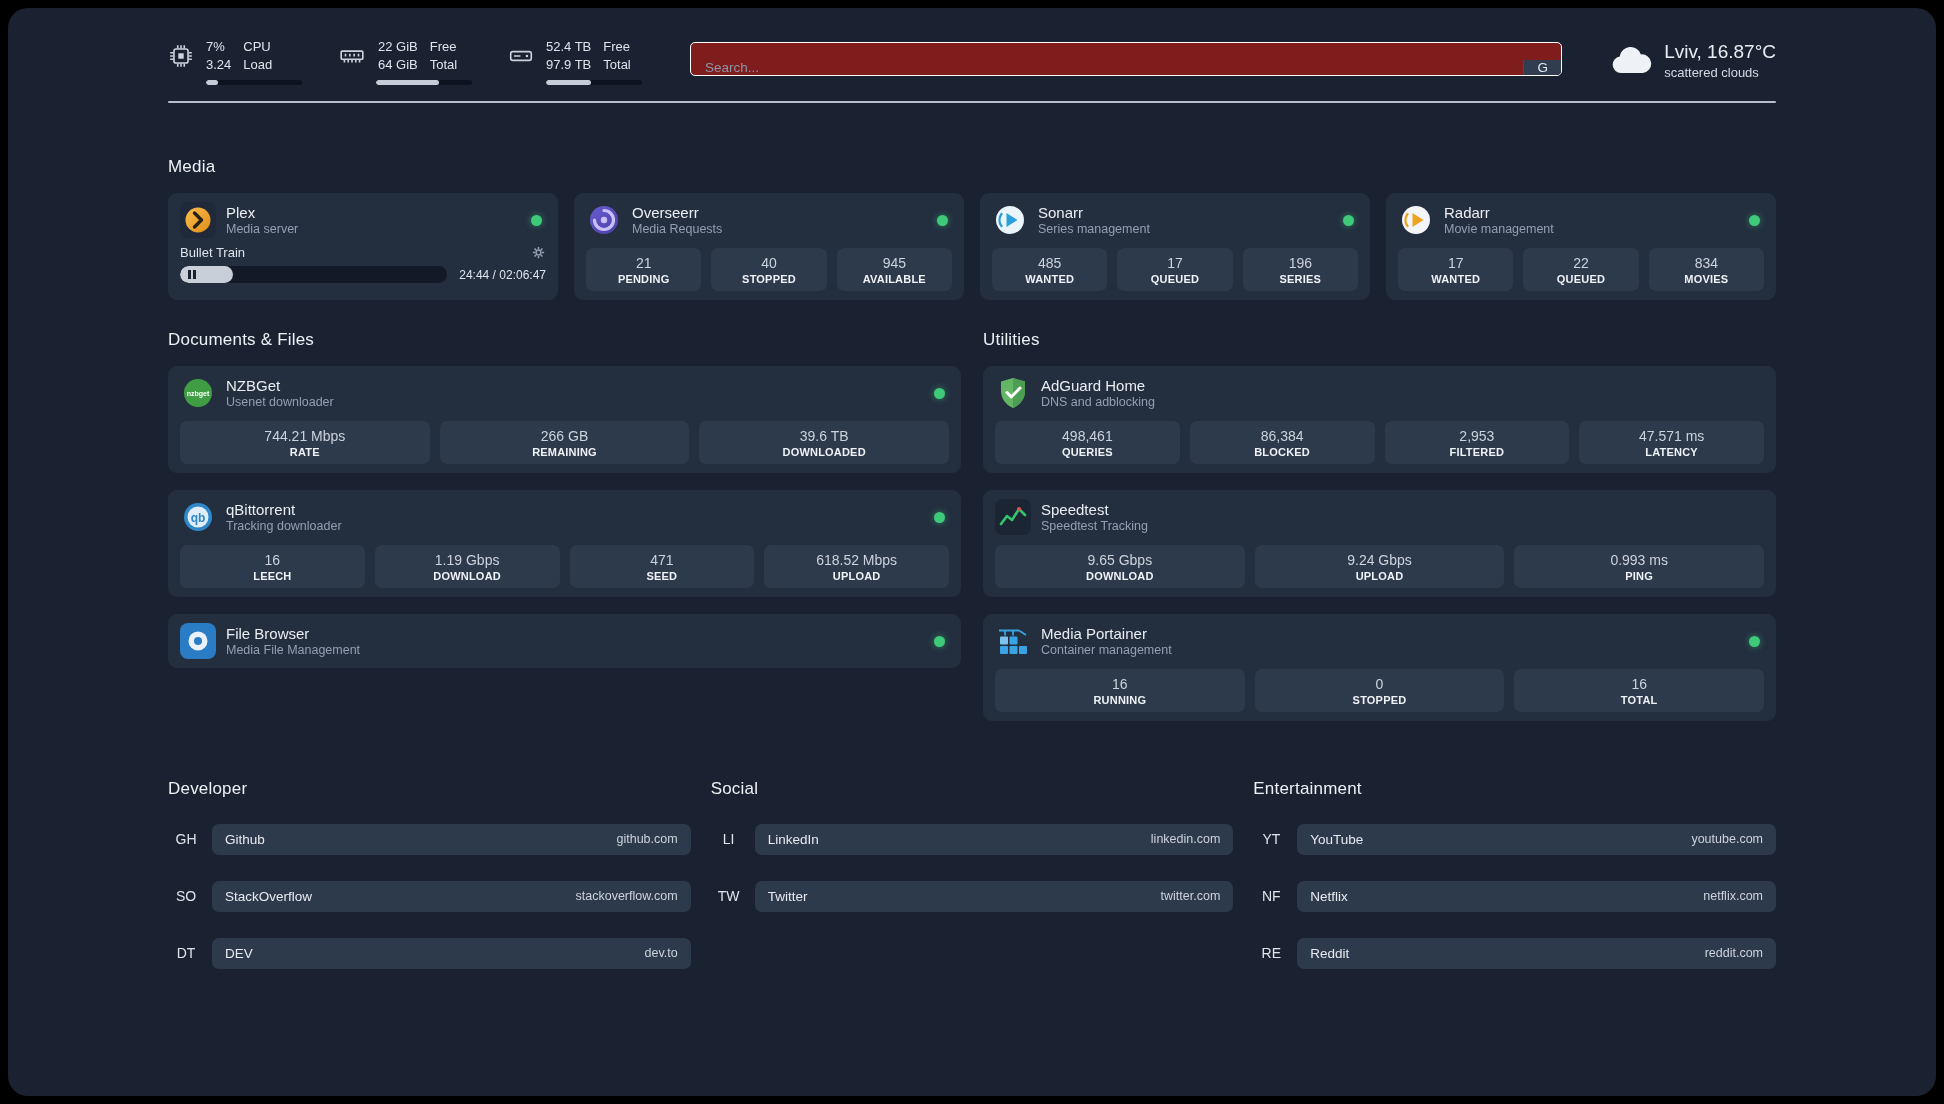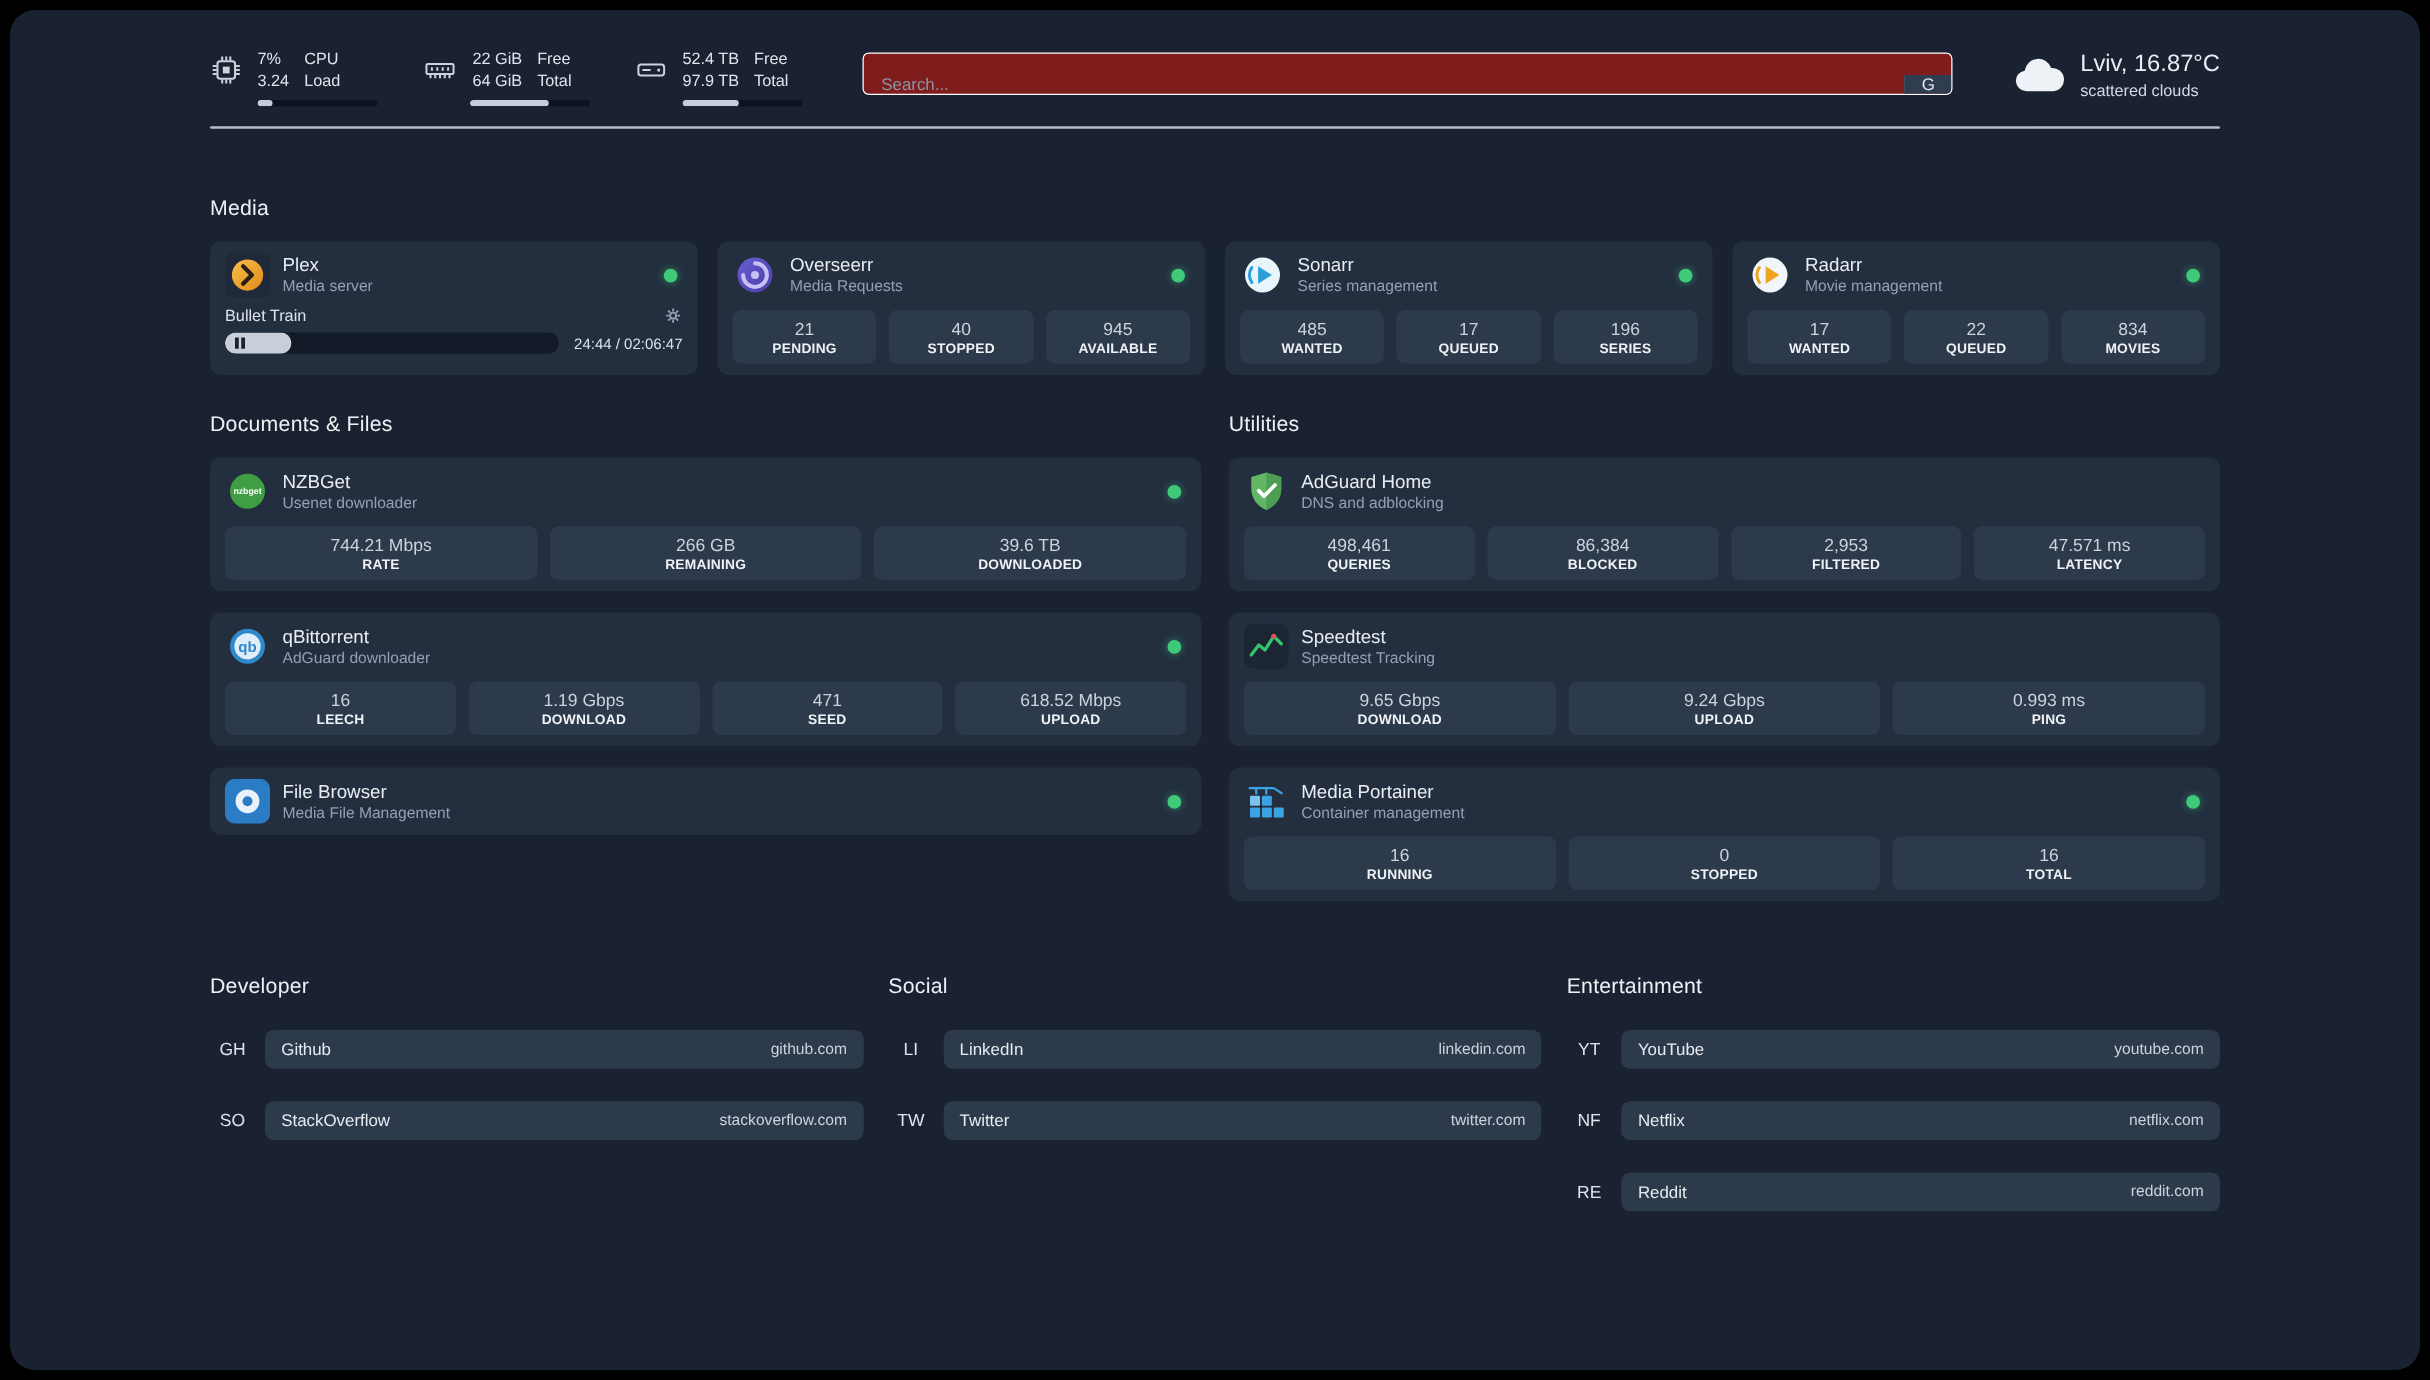--- a/index.html
+++ b/index.html
@@ -356,21 +356,21 @@
             <div class="card-head">
               <span class="appicon">
                 <svg width="36" height="36" viewBox="0 0 36 36">
                   <circle cx="18" cy="18" r="14" fill="#2f88c9"></circle>
                   <circle cx="18" cy="18" r="10.5" fill="#dfeefa"></circle>
                   <text x="18" y="22.5" font-size="12" fill="#2f88c9" text-anchor="middle" font-family="sans-serif" font-weight="bold">qb</text>
                 </svg>
               </span>
               <div>
                 <div class="app-name">qBittorrent</div>
-                <div class="app-sub">AdGuard downloader</div>
+                <div class="app-sub">Tracking downloader</div>
               </div>
               <span class="status-dot"></span>
             </div>
             <div class="stats">
               <div class="stat">
                 <div class="stat-value">16</div>
                 <div class="stat-label">LEECH</div>
               </div>
               <div class="stat">
                 <div class="stat-value">1.19 Gbps</div>
@@ -526,20 +526,27 @@
             <span class="bm-url">github.com</span>
           </div>
         </div>
         <div class="bm-row">
           <span class="bm-abbr">SO</span>
           <div class="bm-pill">
             <span class="bm-name">StackOverflow</span>
             <span class="bm-url">stackoverflow.com</span>
           </div>
         </div>
+        <div class="bm-row">
+          <span class="bm-abbr">DT</span>
+          <div class="bm-pill">
+            <span class="bm-name">DEV</span>
+            <span class="bm-url">dev.to</span>
+          </div>
+        </div>
       </div>
 
       <div class="bm-col">
         <h2 class="section-title">Social</h2>
         <div class="bm-row">
           <span class="bm-abbr">LI</span>
           <div class="bm-pill">
             <span class="bm-name">LinkedIn</span>
             <span class="bm-url">linkedin.com</span>
           </div>

